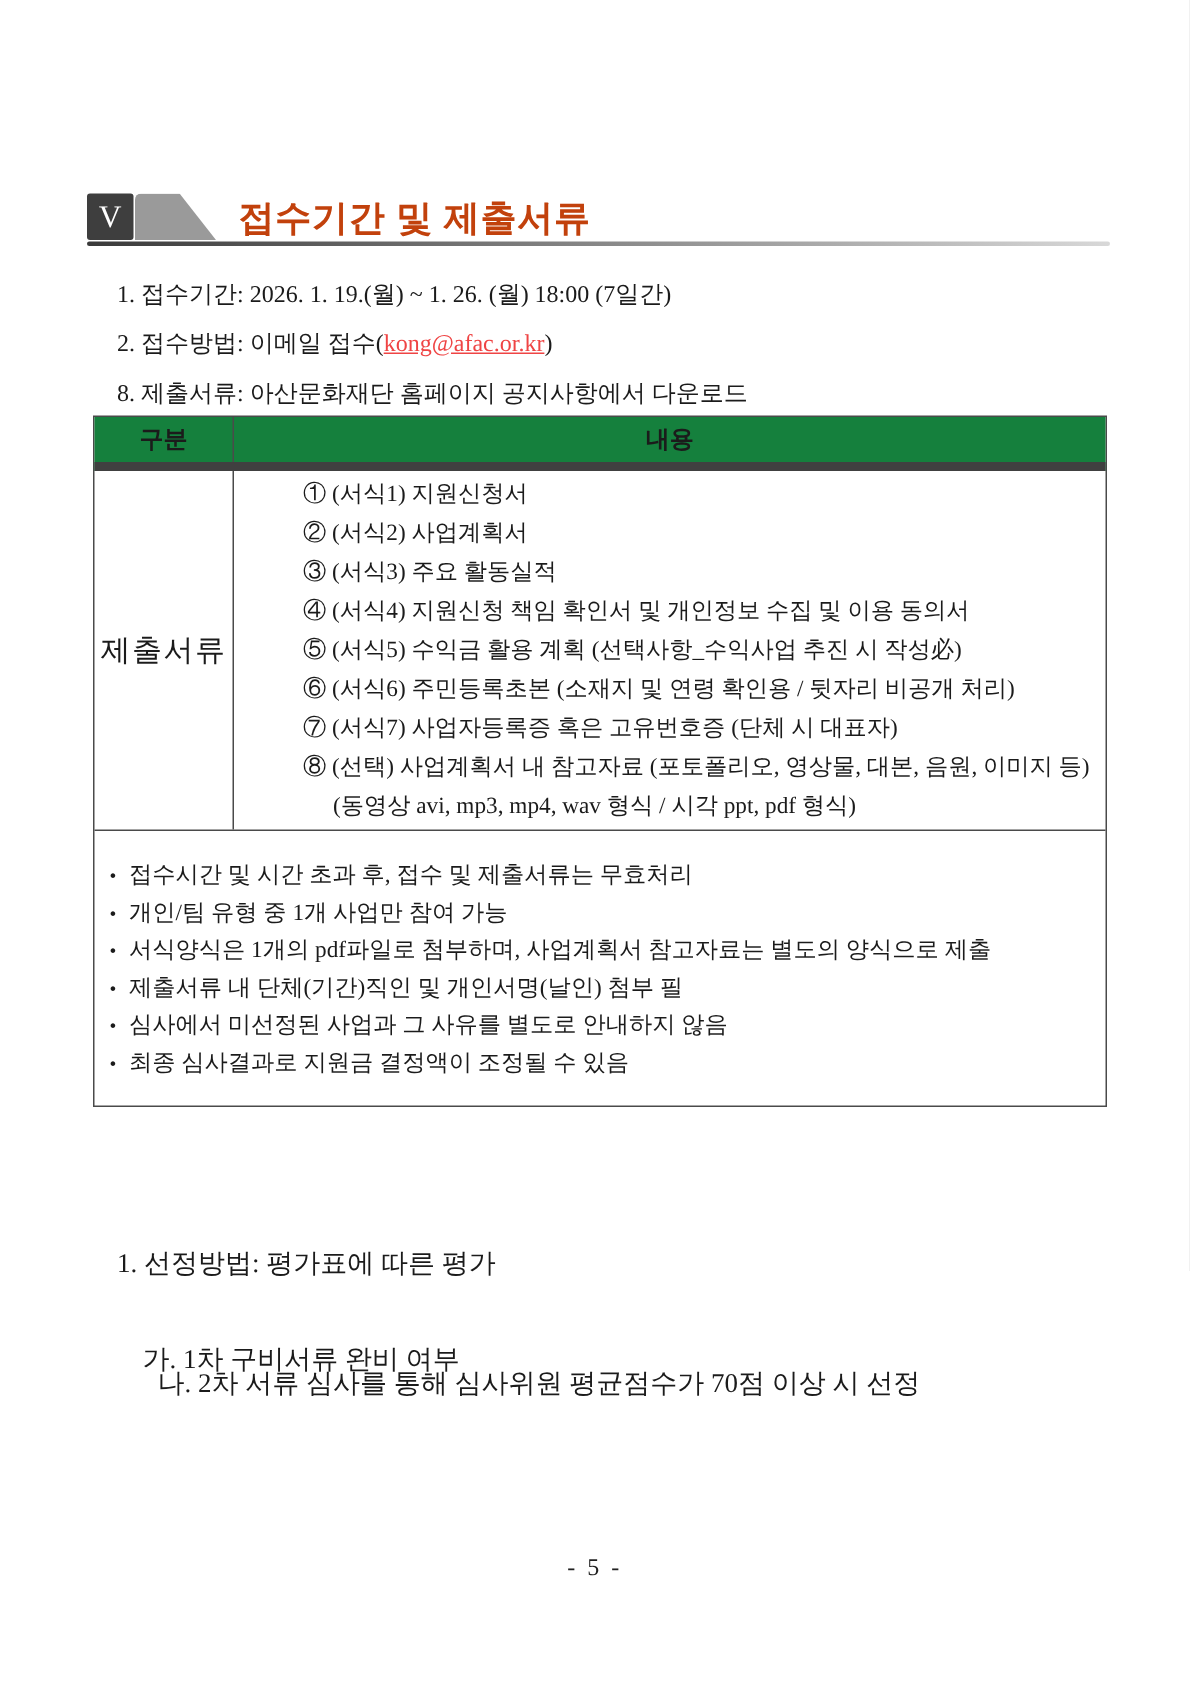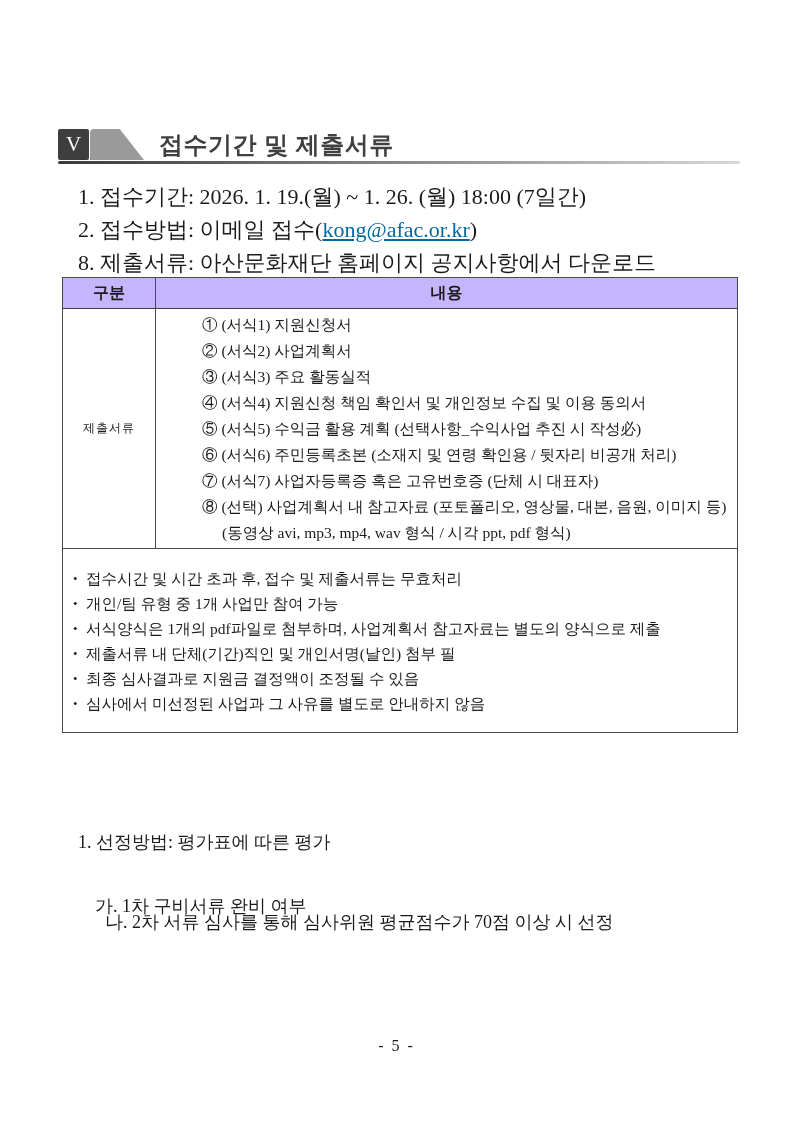--- a/index.html
+++ b/index.html
@@ -18,47 +18,47 @@
     width:31px;height:31px;background:#3e3e3e;color:#ffffff;flex-shrink:0;
     display:flex;align-items:center;justify-content:center;
     font-family:"Liberation Serif",serif;font-size:21px;line-height:1;border-radius:2px;
   }
   .chevron{
     width:54px;height:31px;background:#9a9a9a;margin-left:1px;flex-shrink:0;
     clip-path:polygon(0 0,55% 0,100% 100%,0 100%);border-radius:4px 0 0 0;
   }
   .header-title{
     font-family:"Liberation Sans","DejaVu Sans",sans-serif;font-weight:bold;
-    font-size:24px;margin-left:15px;color:#404040;letter-spacing:0.5px;white-space:nowrap;
+    font-size:24px;margin-left:15px;color:#c2410c;letter-spacing:0.5px;white-space:nowrap;
   }
   #sec5-header{top:128px;}
   #sec6-header{top:775px;}
   
-  .num-list{position:absolute;left:78px;font-size:22px;line-height:33px;color:#1b1b1b;}
+  .num-list{position:absolute;left:78px;font-size:16px;line-height:33px;color:#1b1b1b;}
   #sec5-list{top:180px;}
   .num-list .row{white-space:nowrap;}
-  .link{color:#0369a1;text-decoration:underline;cursor:pointer;}
+  .link{color:#ef4444;text-decoration:underline;cursor:pointer;}
   #sec6-list{top:833px;line-height:1;}
   #sec6-list .row{white-space:nowrap;position:absolute;left:0;top:0;}
   #sec6-list .row.l2{top:40px;left:17px;margin-top:24px;}
   #sec6-list .row.l3{top:80px;left:27px;}
   
   .doc-table{
     position:absolute;left:62px;top:277px;width:676px;
     border:1.5px solid #4a4a4a;box-sizing:border-box;font-size:15.5px;
   }
-  .t-header{display:flex;height:30px;background:#c4b5fd;border-bottom:1px solid #404040;
+  .t-header{display:flex;height:30px;background:#15803d;border-bottom:6px solid #404040;
     font-weight:bold;font-size:16px;}
   .t-label-col{width:93px;flex-shrink:0;border-right:1px solid #4a4a4a;
     display:flex;align-items:center;justify-content:center;box-sizing:border-box;}
   .t-content-col{flex:1;display:flex;align-items:center;justify-content:center;min-width:0;}
   .t-row{display:flex;box-sizing:border-box;}
   .t-row.r1{height:240px;border-bottom:1px solid #4a4a4a;}
   .t-row.r2{height:183px;}
-  .t-row .t-label-col{font-size:12px;letter-spacing:1px;}
+  .t-row .t-label-col{font-size:20px;letter-spacing:1px;}
   .t-body{flex:1;min-width:0;padding:6px 8px;box-sizing:border-box;display:block;
     align-self:center;}
   .r1 .t-body{line-height:26px;}
   .r2 .t-body{line-height:25px;}
   .t-line{white-space:nowrap;overflow:hidden;margin-left:38px;}
   .t-line.cont{padding-left:20px;}
   .bullet{position:relative;padding-left:15px;}
   .bullet::before{content:"\2022";position:absolute;left:2px;font-size:13px;}
   
   .page-num{position:absolute;top:1037px;left:0;width:100%;text-align:center;
@@ -99,22 +99,22 @@
         <div class="t-line">⑧ (선택) 사업계획서 내 참고자료 (포토폴리오, 영상물, 대본, 음원, 이미지 등)</div>
         <div class="t-line cont">(동영상 avi, mp3, mp4, wav 형식 / 시각 ppt, pdf 형식)</div>
       </div>
     </div>
     <div class="t-row r2">
       <div class="t-body">
         <div class="bullet">접수시간 및 시간 초과 후, 접수 및 제출서류는 무효처리</div>
         <div class="bullet">개인/팀 유형 중 1개 사업만 참여 가능</div>
         <div class="bullet">서식양식은 1개의 pdf파일로 첨부하며, 사업계획서 참고자료는 별도의 양식으로 제출</div>
         <div class="bullet">제출서류 내 단체(기간)직인 및 개인서명(날인) 첨부 필</div>
+        <div class="bullet">심사에서 미선정된 사업과 그 사유를 별도로 안내하지 않음</div>
         <div class="bullet">최종 심사결과로 지원금 결정액이 조정될 수 있음</div>
-        <div class="bullet">심사에서 미선정된 사업과 그 사유를 별도로 안내하지 않음</div>
       </div>
     </div>
   </div>
 
 
   <div class="num-list" id="sec6-list" style="font-size:18px;">
     <div class="row l1">1. 선정방법: 평가표에 따른 평가</div>
     <div class="row l2">가. 1차 구비서류 완비 여부</div>
     <div class="row l3">나. 2차 서류 심사를 통해 심사위원 평균점수가 70점 이상 시 선정</div>
   </div>

